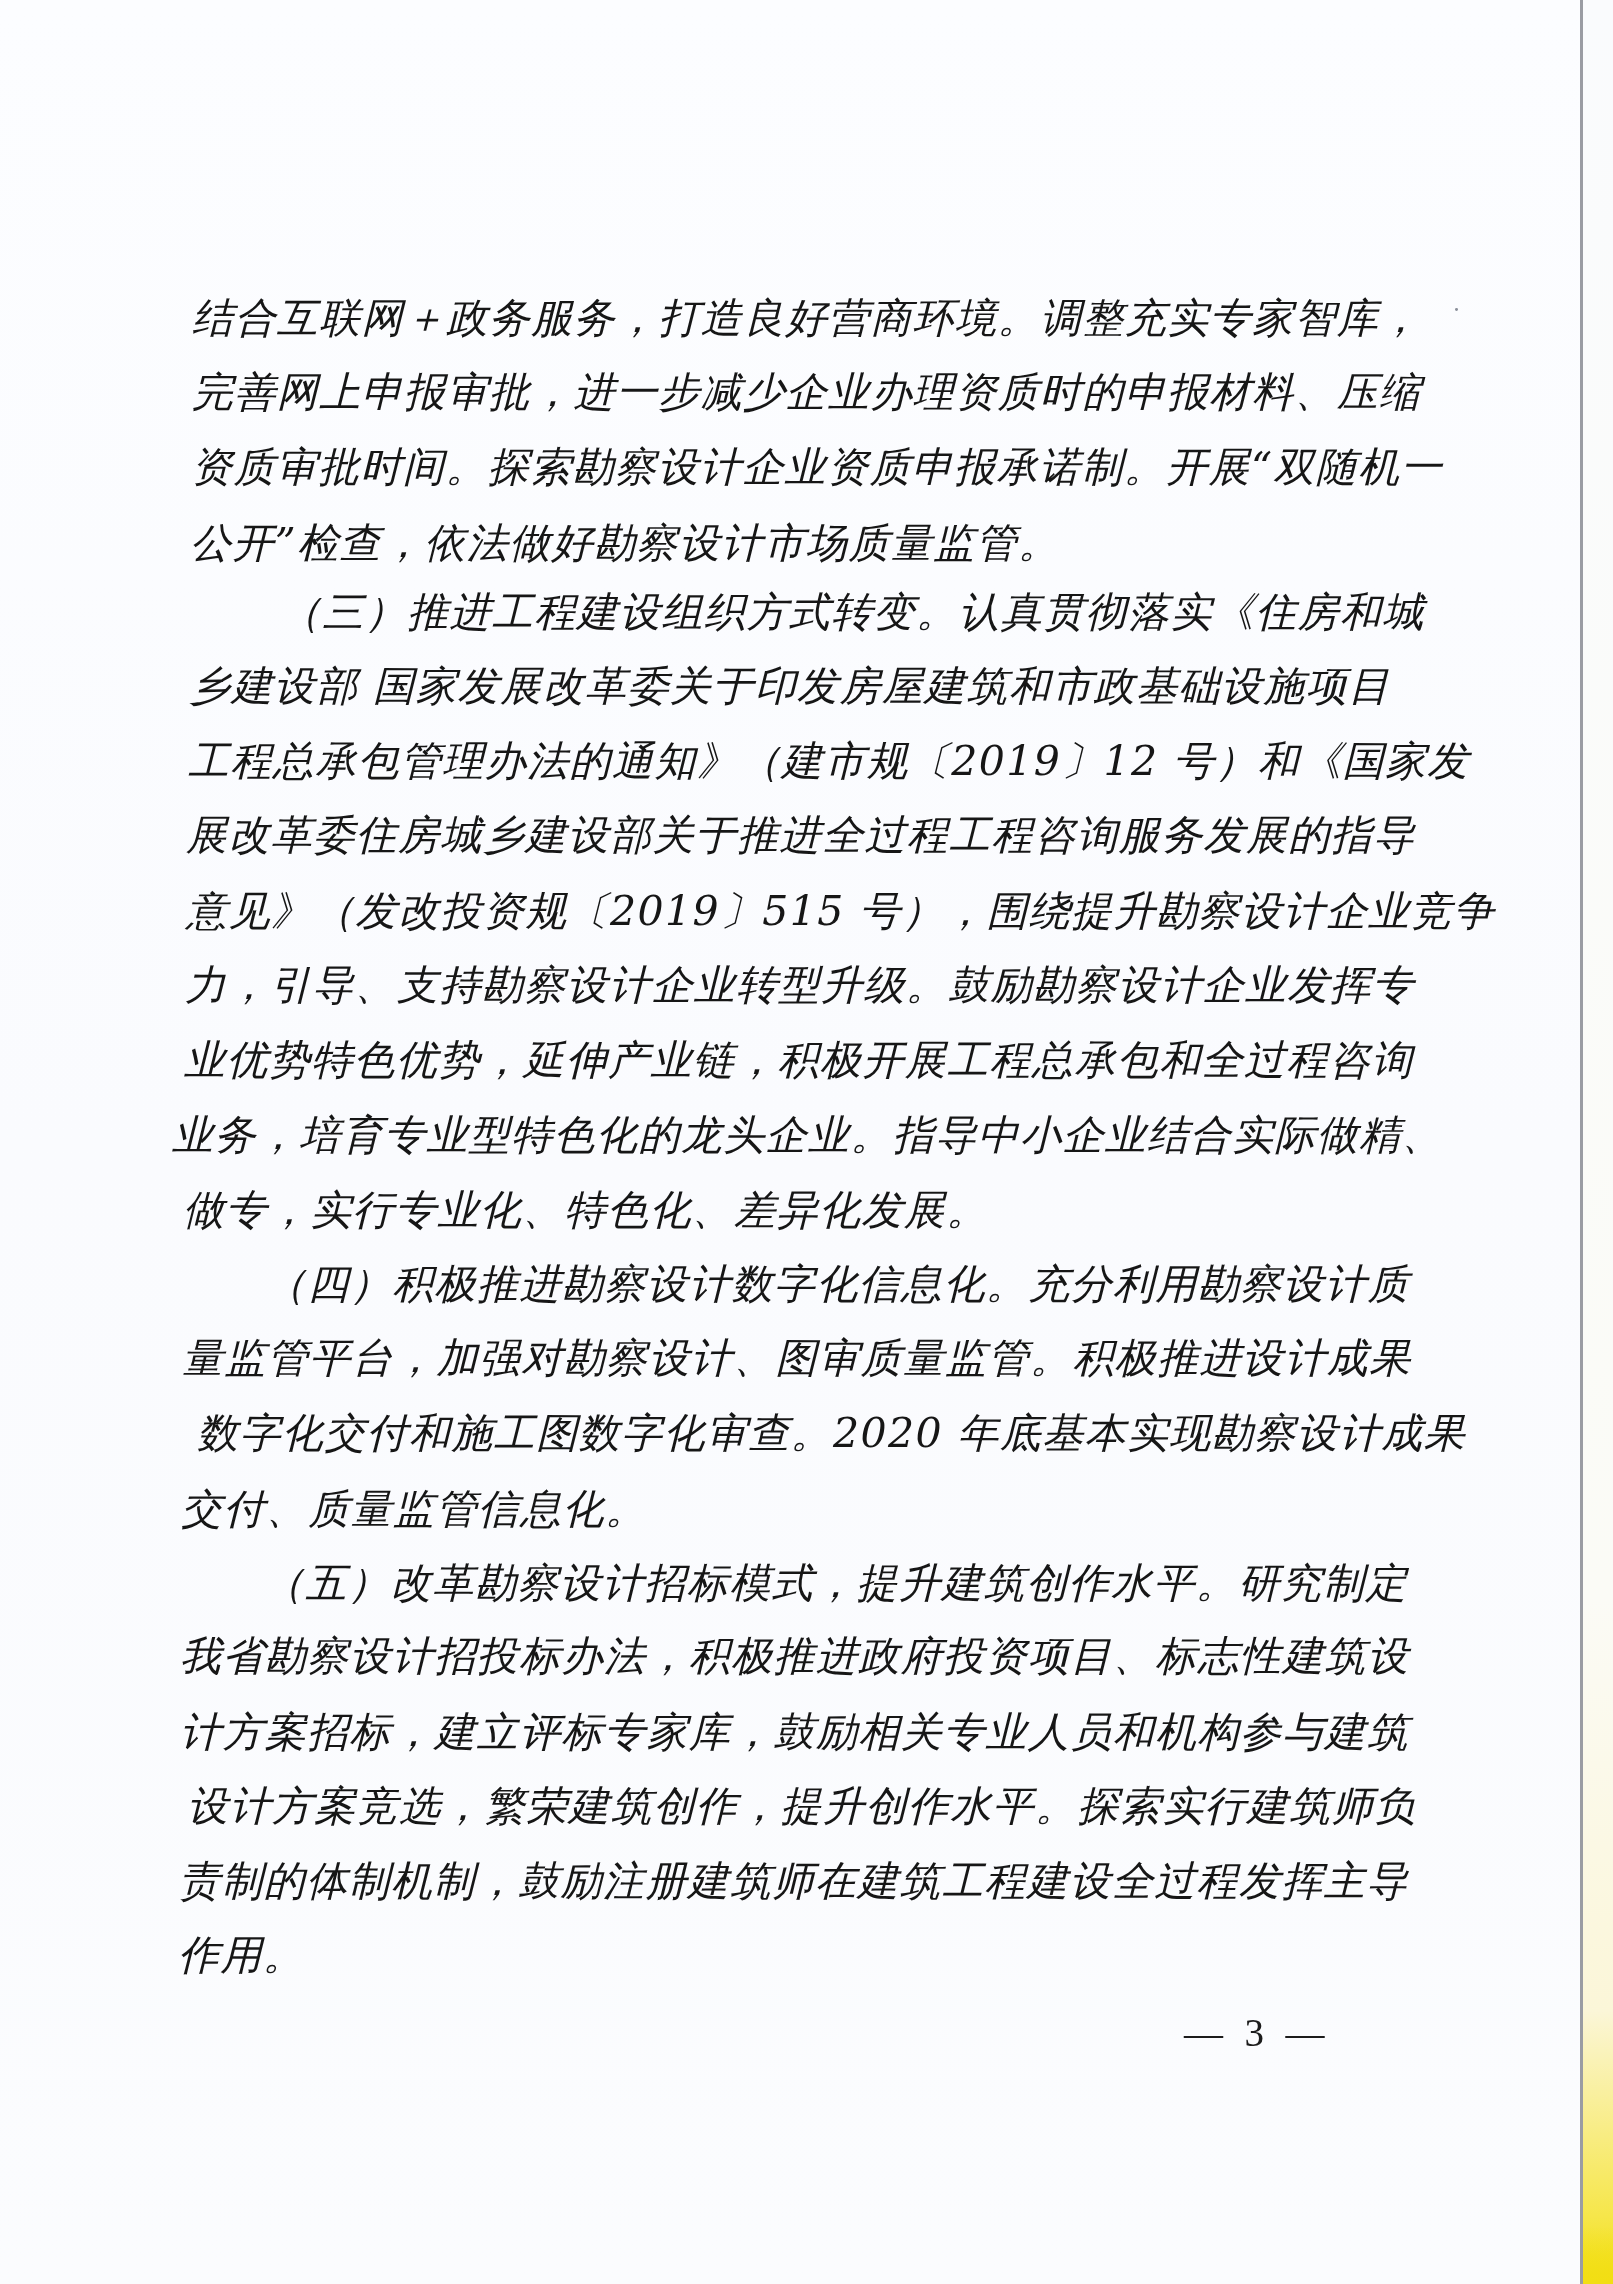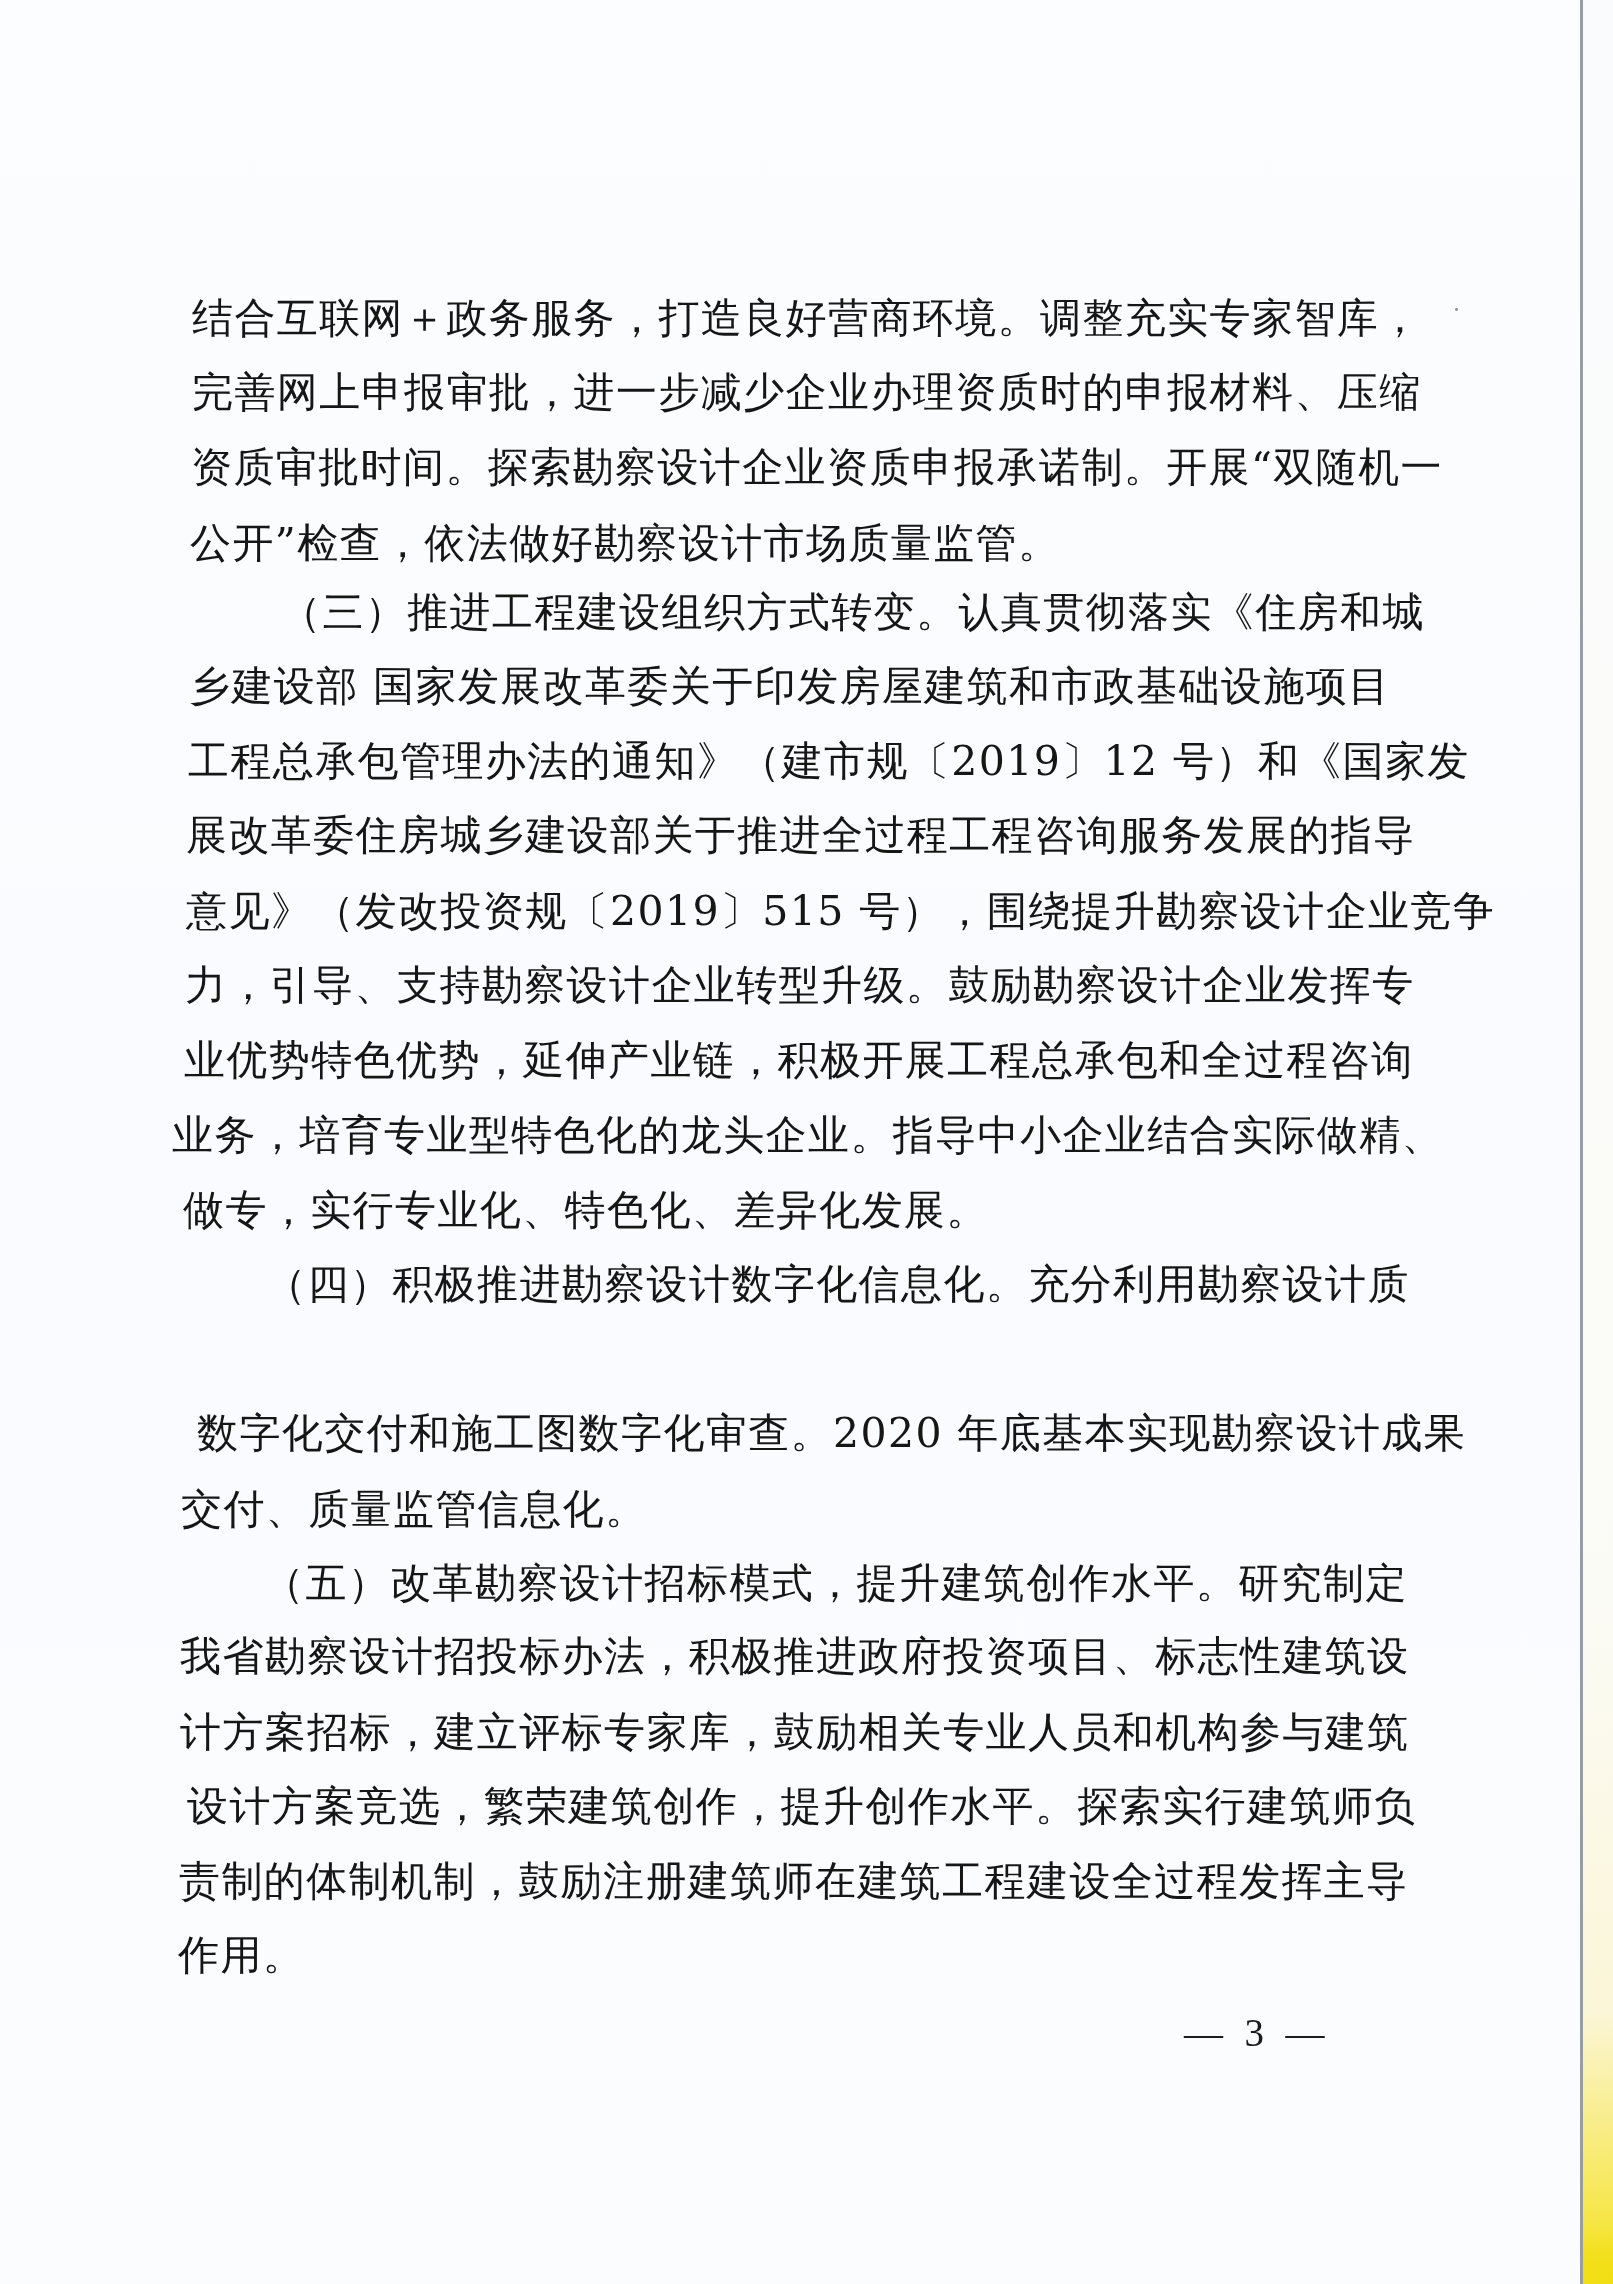--- a/index.html
+++ b/index.html
@@ -65,20 +65,21 @@
       height: 2285px;
     }
     .line {
       position: absolute;
       height: 59px;
       line-height: 59px;
       font-size: 41px;
       white-space: nowrap;
       letter-spacing: 1.4px;
       color: #161616;
+      font-style: italic;
     }
     .page-number {
       position: absolute;
       left: 1184px;
       top: 2005px;
       height: 55px;
       line-height: 55px;
       font-size: 39px;
       font-family: "Liberation Serif", "DejaVu Serif", serif;
       color: #1c1c1c;
@@ -105,20 +106,21 @@
   <div class="line" style="left:189px; top:657px;">乡建设部 国家发展改革委关于印发房屋建筑和市政基础设施项目</div>
   <div class="line" style="left:188px; top:732px;">工程总承包管理办法的通知》（建市规〔2019〕12 号）和《国家发</div>
   <div class="line" style="left:186px; top:806px;">展改革委住房城乡建设部关于推进全过程工程咨询服务发展的指导</div>
   <div class="line" style="left:186px; top:882px;">意见》（发改投资规〔2019〕515 号），围绕提升勘察设计企业竞争</div>
   <div class="line" style="left:185px; top:956px;">力，引导、支持勘察设计企业转型升级。鼓励勘察设计企业发挥专</div>
   <div class="line" style="left:184px; top:1031px;">业优势特色优势，延伸产业链，积极开展工程总承包和全过程咨询</div>
   <div class="line" style="left:172px; top:1106px;">业务，培育专业型特色化的龙头企业。指导中小企业结合实际做精、</div>
   <div class="line" style="left:183px; top:1181px;">做专，实行专业化、特色化、差异化发展。</div>
 
   <div class="line" style="left:265px; top:1255px;">（四）积极推进勘察设计数字化信息化。充分利用勘察设计质</div>
+  <div class="line" style="left:182px; top:1329px;">量监管平台，加强对勘察设计、图审质量监管。积极推进设计成果</div>
   <div class="line" style="left:181px; top:1404px;margin-left:16px;">数字化交付和施工图数字化审查。2020 年底基本实现勘察设计成果</div>
   <div class="line" style="left:181px; top:1480px;">交付、质量监管信息化。</div>
 
   <div class="line" style="left:263px; top:1554px;">（五）改革勘察设计招标模式，提升建筑创作水平。研究制定</div>
   <div class="line" style="left:180px; top:1627px;">我省勘察设计招投标办法，积极推进政府投资项目、标志性建筑设</div>
   <div class="line" style="left:180px; top:1703px;">计方案招标，建立评标专家库，鼓励相关专业人员和机构参与建筑</div>
   <div class="line" style="left:179px; top:1777px;margin-left:8px;">设计方案竞选，繁荣建筑创作，提升创作水平。探索实行建筑师负</div>
   <div class="line" style="left:179px; top:1852px;">责制的体制机制，鼓励注册建筑师在建筑工程建设全过程发挥主导</div>
   <div class="line" style="left:178px; top:1926px;">作用。</div>
 </div>

